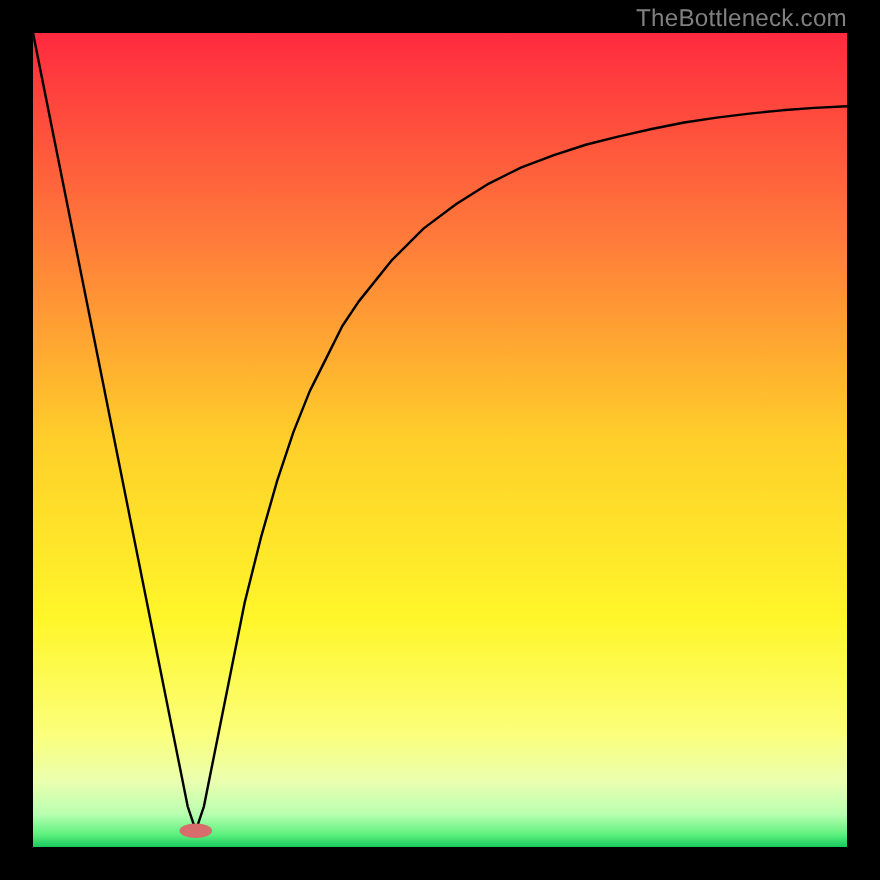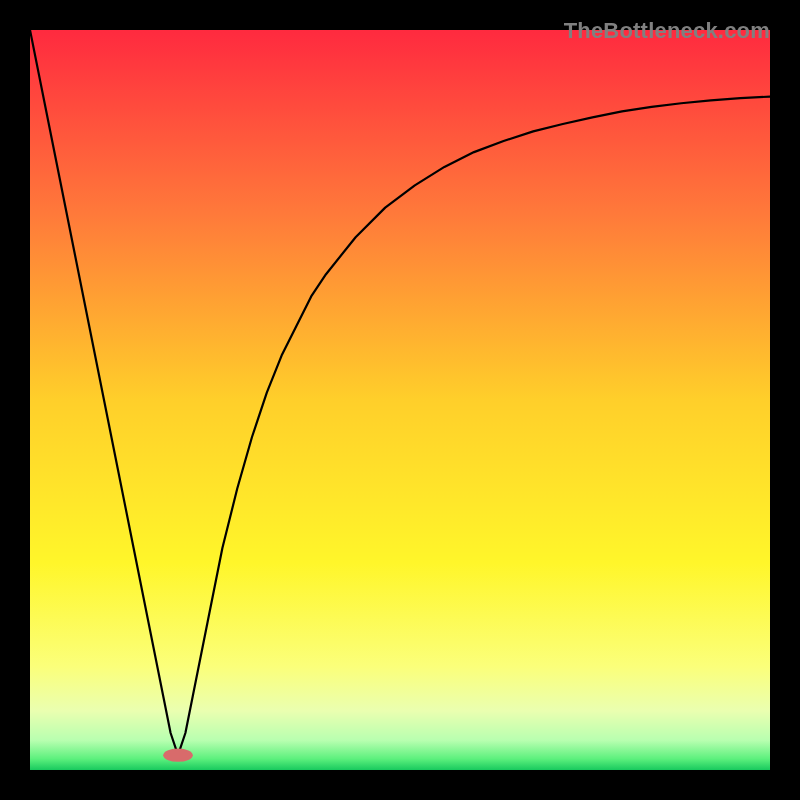--- a/index.html
+++ b/index.html
@@ -13,26 +13,26 @@
   .frame {
     position: absolute;
     left: 30px;
     top: 30px;
     width: 740px;
     height: 740px;
     background: #000;
   }
   .watermark {
     position: absolute;
-    top: 18px;
+    top: 4px;
     right: 30px;
     font-family: Arial, Helvetica, sans-serif;
     font-size: 22px;
     color: #808080;
-    font-weight: 700;
+    font-weight: 400;
     letter-spacing: 0.2px;
     z-index: 10;
   }
   svg {
     position: absolute;
     left: 30px;
     top: 30px;
     width: 740px;
     height: 740px;
     display: block;

